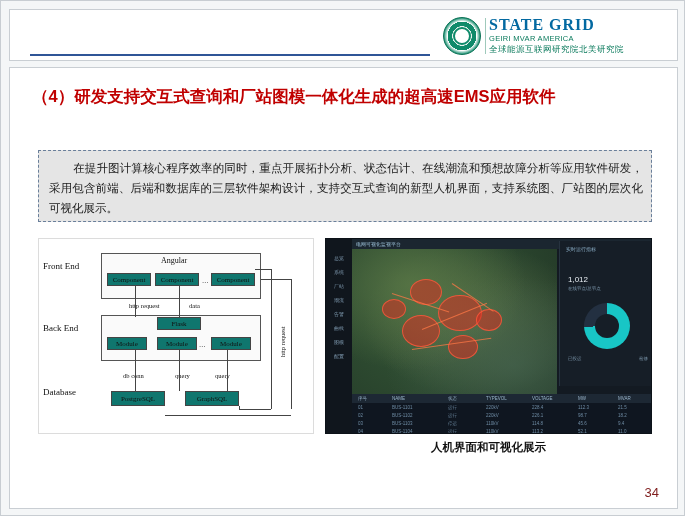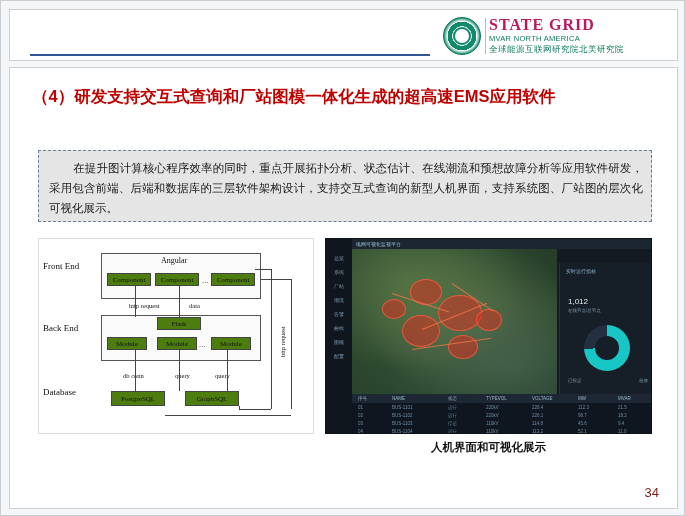--- a/index.html
+++ b/index.html
@@ -45,21 +45,21 @@
   .logo-emblem:after{
     content:"";position:absolute;left:9px;top:9px;width:18px;height:18px;
     border-radius:50%;
     background:#ffffff;
     border:2px solid #0f8a6a;
     box-sizing:border-box;
   }
   .logo-text-main{
     position:absolute;left:50px;top:2px;
     font-family:"Liberation Serif", serif;
-    font-size:16px;font-weight:bold;color:#be185d;letter-spacing:1px;
+    font-size:16px;font-weight:bold;color:#0369a1;letter-spacing:1px;
   }
   .logo-text-sub{
     position:absolute;left:50px;top:20px;
     font-size:7.5px;color:#0a7a5c;letter-spacing:.3px;
   }
   .logo-text-cn{
     position:absolute;left:50px;top:30px;
     font-size:8.5px;color:#0a7a5c;letter-spacing:.5px;
   }
   .logo-divider{
@@ -108,21 +108,21 @@
   .page-num{
     position:absolute;right:18px;bottom:8px;
     font-size:13px;color:#7f1d1d;
   }
   
   .arch{position:absolute;left:0;top:0;width:100%;height:100%;}
   .lbl{
     position:absolute;font-size:9px;color:#111;font-family:"Liberation Serif", serif;
   }
   .box{
-    position:absolute;border:1px solid #444;background:#4d7c0f;
+    position:absolute;border:1px solid #444;background:#0f766e;
     font-size:7px;color:#111;
     display:flex;align-items:center;justify-content:center;
     box-sizing:border-box;font-family:"Liberation Serif", serif;
   }
   .outer{
     position:absolute;border:1px solid #555;background:#fafafa;box-sizing:border-box;
   }
   .vline{position:absolute;background:#444;width:1px;}
   .hline{position:absolute;background:#444;height:1px;}
   .smalltxt{
@@ -161,21 +161,21 @@
       radial-gradient(ellipse at 70% 70%, rgba(70,100,80,.7) 0%, rgba(0,0,0,0) 50%),
       radial-gradient(ellipse at 55% 45%, rgba(120,140,90,.5) 0%, rgba(0,0,0,0) 55%);
   }
   .blob{
     position:absolute;border-radius:50%;
     background:rgba(214,48,35,.55);
     border:1px solid rgba(255,90,60,.8);
   }
   .netline{position:absolute;background:rgba(255,120,70,.75);height:1px;transform-origin:left center;}
   .rs-panel{
-    position:absolute;left:233px;top:24px;width:94px;height:145px;
+    position:absolute;left:233px;top:2px;width:94px;height:145px;
     background:#161e27;border-left:1px solid #273340;
   }
   .rs-panel-title{
     position:absolute;left:6px;top:5px;font-size:5px;color:#8fb3cc;
   }
   .rs-panel-num{
     position:absolute;left:8px;top:34px;font-size:8px;color:#e8eef3;
   }
   .rs-panel-sub{
     position:absolute;left:8px;top:45px;font-size:4.5px;color:#7d98ad;
@@ -208,21 +208,21 @@
 <body>
 
 <div class="slide">
 
   <div class="header">
     <div class="header-underline"></div>
     <div class="logo-wrap">
       <div class="logo-emblem"></div>
       <div class="logo-divider"></div>
       <div class="logo-text-main">STATE GRID</div>
-      <div class="logo-text-sub">MVAR NORTH AMERICA</div>
+      <div class="logo-text-sub">GEIRI MVAR AMERICA</div>
       <div class="logo-text-cn">全球能源互联网研究院北美研究院</div>
     </div>
   </div>
 
   <div class="body-card">
 
     <div class="section-title">（4）研发支持交互式查询和厂站图模一体化生成的超高速EMS应用软件</div>
 
     <div class="para-box">
       <div class="para-text"><span class="indent"></span><span>在提升图计算核心程序效率的同时，重点开展拓扑分析、状态估计、在线潮流和预想故障分析等应用软件研发，采用包含前端、后端和数据库的三层软件架构设计，支持交互式查询的新型人机界面，支持系统图、厂站图的层次化可视化展示。</span></div>

